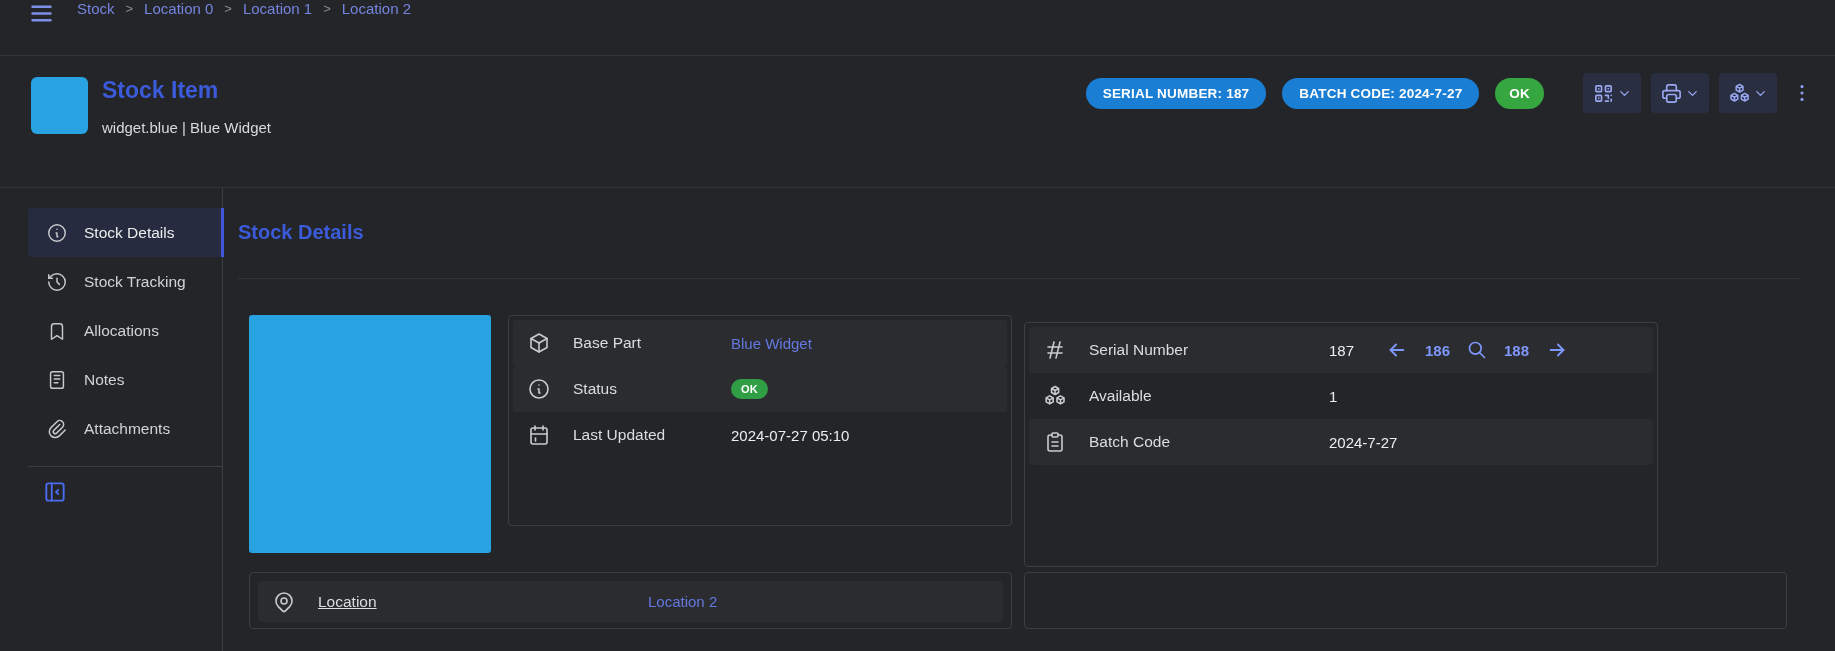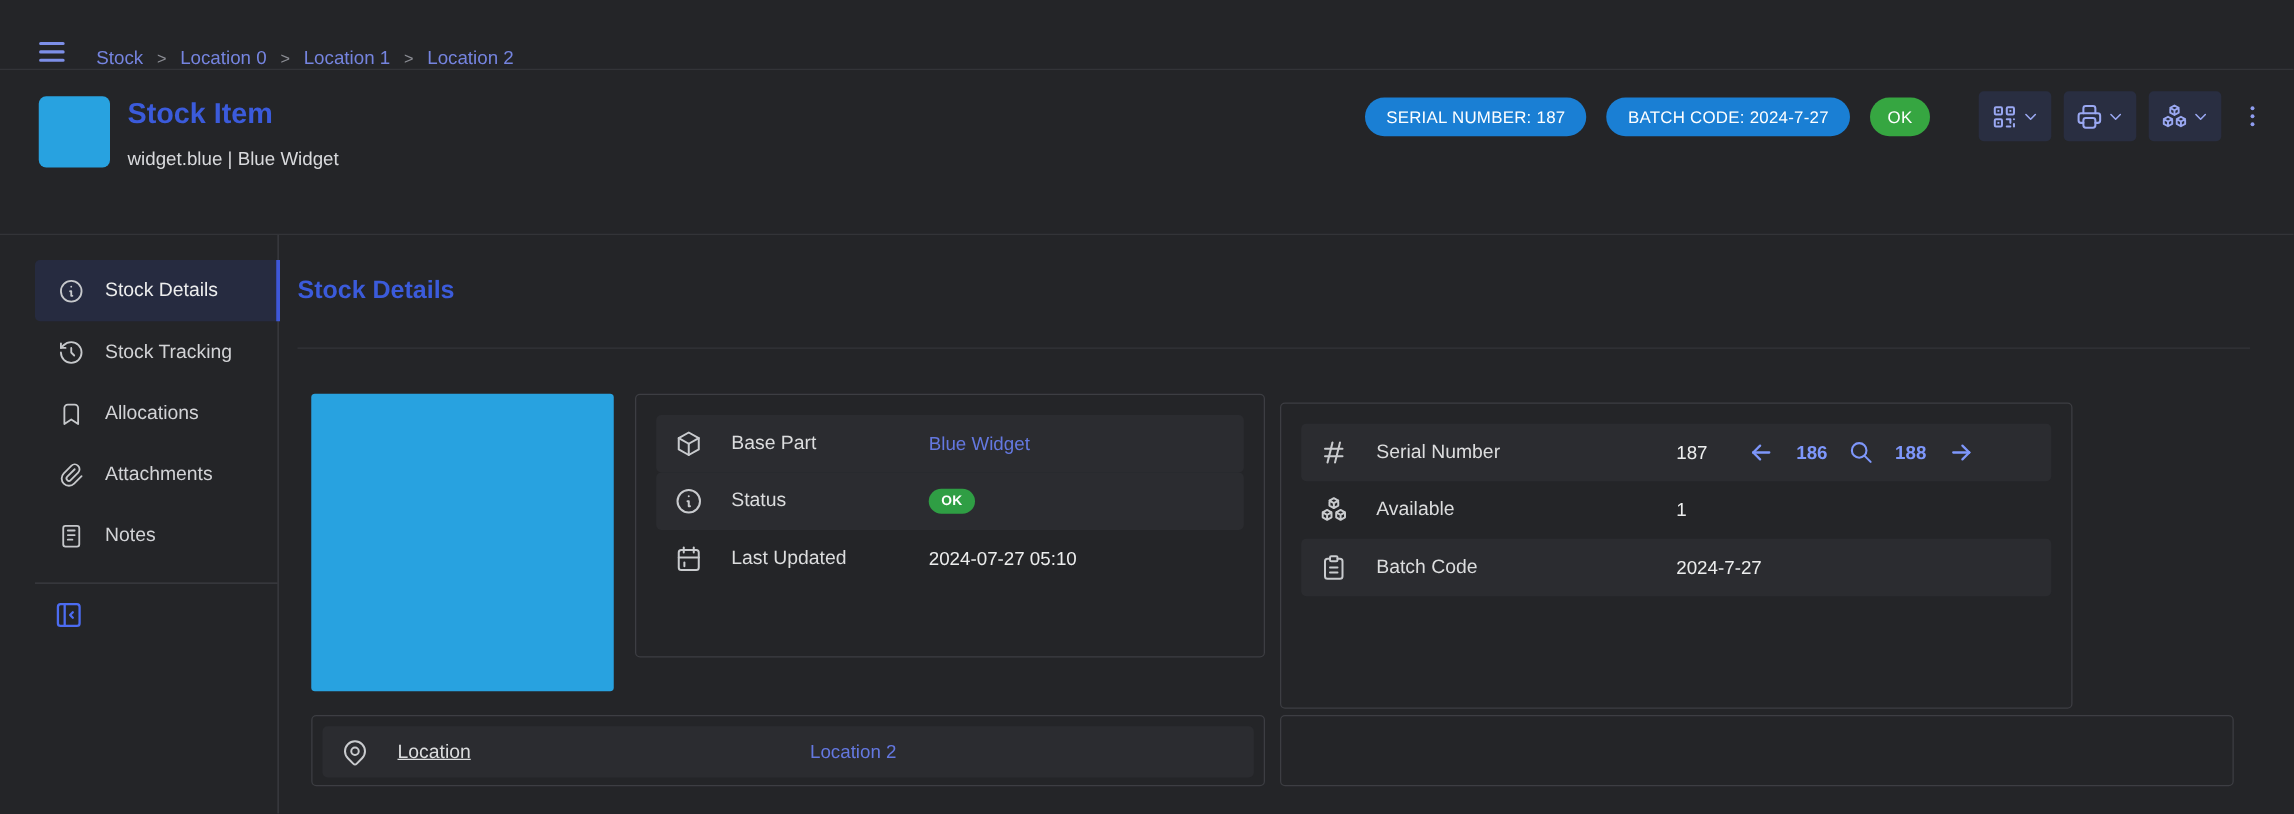--- a/index.html
+++ b/index.html
@@ -8,21 +8,21 @@
     background:#242528;
     font-family:"Liberation Sans", sans-serif;
     color:#e6e7e9;
     position:relative;
   }
   svg { display:block; }
 
   
   .topbar {
     position:absolute; top:0; left:0; right:0; height:56px;
-    display:flex; align-items:flex-end; padding-left:28px;
+    display:flex; align-items:flex-start; padding-left:28px;
     border-bottom:1px solid #333438;
   }
   .burger { color:#7d8fe8; cursor:pointer; margin-right:22px; }
   .crumbs { display:flex; align-items:center; gap:11px; font-size:15px; }
   .crumb { color:#7584df; text-decoration:none; cursor:pointer; }
   .crumb-sep { color:#8b8d94; font-size:13px; }
 
   
   .header { position:absolute; top:57px; left:0; right:0; height:131px; border-bottom:1px solid #333438;text-align:center; }
   .thumb {
@@ -30,21 +30,21 @@
     border-radius:6px; background:#28a2e0;
   }
   .page-title { position:absolute; left:102px; top:20px; font-size:23px; font-weight:bold; color:#3b5bdb; }
   .page-subtitle { position:absolute; left:102px; top:62px; font-size:15px; color:#d9dadd; }
 
   .header-right {
     position:absolute; right:22px; top:16px; height:40px;
     display:flex; align-items:center;
   }
   .badge {
-    background:#1a7fd4; color:#fff; font-weight:normal; font-size:13.5px;
+    background:#1a7fd4; color:#fff; font-weight:bold; font-size:13.5px;
     padding:8px 17px; border-radius:17px; letter-spacing:.2px; margin-left:16px;
     white-space:nowrap;
   }
   .badge.green { background:#36a641; padding:8px 14px; }
   .actions { display:flex; align-items:center; gap:10px; margin-left:39px; }
   .action-btn {
     width:58px; height:40px; background:#292e41; border:none; border-radius:4px;
     color:#9aa8f2; display:flex; align-items:center; justify-content:center; gap:2px;
     cursor:pointer;
   }
@@ -69,21 +69,21 @@
   .collapse-btn { margin-left:14px; color:#4c6cf2; background:none; border:none; cursor:pointer; }
 
   
   .panel-heading {
     position:absolute; left:238px; top:221px; font-size:20px; font-weight:bold; color:#3b5bdb;
   }
   .panel-divider { position:absolute; left:238px; right:35px; top:278px; height:1px; background:#333438; }
 
   .img-card { position:absolute; left:249px; top:315px; width:242px; height:238px; background:#28a2e0; border-radius:3px; }
 
-  .card { position:absolute; border:1px solid #3d3e43; border-radius:4px; padding:16px; }
+  .card { position:absolute; border:1px solid #3d3e43; border-radius:4px; padding:4px; }
   .details-card  { left:508px;  top:315px; width:504px; height:211px; }
   .location-card { left:249px;  top:572px; width:763px; height:57px;  padding:8px; }
   .right-card    { left:1024px; top:322px; width:634px; height:245px; }
   .empty-card    { left:1024px; top:572px; width:763px; height:57px;  }
 
   .drow { height:46px; display:flex; align-items:center; padding:0 14px; border-radius:4px; }
   .location-card .drow { height:41px; }
   .drow.striped { background:#2b2c30; }
   .ricon { color:#c9cbce; flex:0 0 24px; }
   .rlabel { margin-left:22px; font-size:15.5px; color:#dcddde; }
@@ -226,35 +226,35 @@
     <span class="sicon">
       <svg width="22" height="22" viewBox="0 0 24 24" fill="none" stroke="currentColor" stroke-width="1.6" stroke-linecap="round" stroke-linejoin="round">
           <path d="M18 7v14l-6-4l-6 4V7a3 3 0 0 1 3-3h6a3 3 0 0 1 3 3z"></path>
         </svg>
     </span>
     <span>Allocations</span>
   </div>
   <div class="side-item">
     <span class="sicon">
       <svg width="22" height="22" viewBox="0 0 24 24" fill="none" stroke="currentColor" stroke-width="1.6" stroke-linecap="round" stroke-linejoin="round">
-          <path d="M15 7l-6.5 6.5a1.5 1.5 0 0 0 3 3l6.5-6.5a3 3 0 0 0-6-6l-6.5 6.5a4.5 4.5 0 0 0 9 9l6.5-6.5"></path>
-        </svg>
-    </span>
-    <span>Attachments</span>
-  </div>
-  <div class="side-item">
-    <span class="sicon">
-      <svg width="22" height="22" viewBox="0 0 24 24" fill="none" stroke="currentColor" stroke-width="1.6" stroke-linecap="round" stroke-linejoin="round">
           <rect x="5" y="3" width="14" height="18" rx="2"></rect>
           <path d="M9 7h6"></path>
           <path d="M9 11h6"></path>
           <path d="M9 15h4"></path>
         </svg>
     </span>
     <span>Notes</span>
+  </div>
+  <div class="side-item">
+    <span class="sicon">
+      <svg width="22" height="22" viewBox="0 0 24 24" fill="none" stroke="currentColor" stroke-width="1.6" stroke-linecap="round" stroke-linejoin="round">
+          <path d="M15 7l-6.5 6.5a1.5 1.5 0 0 0 3 3l6.5-6.5a3 3 0 0 0-6-6l-6.5 6.5a4.5 4.5 0 0 0 9 9l6.5-6.5"></path>
+        </svg>
+    </span>
+    <span>Attachments</span>
   </div>
   <div class="side-divider"></div>
   <button class="collapse-btn">
     <svg width="26" height="26" viewBox="0 0 24 24" fill="none" stroke="currentColor" stroke-width="1.7" stroke-linecap="round" stroke-linejoin="round">
         <rect x="4" y="4" width="16" height="16" rx="2"></rect>
         <path d="M9 4v16"></path>
         <path d="M15 10l-2 2l2 2"></path>
       </svg>
   </button>
 </div>

